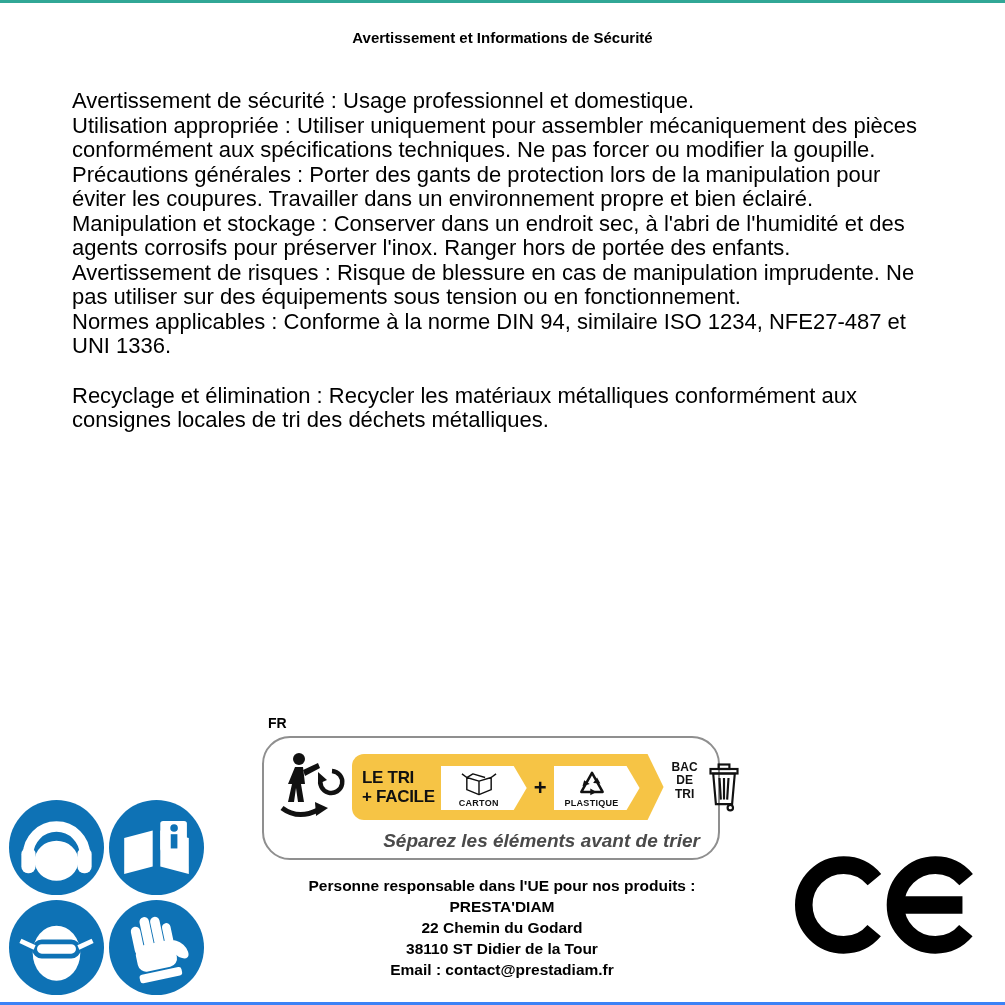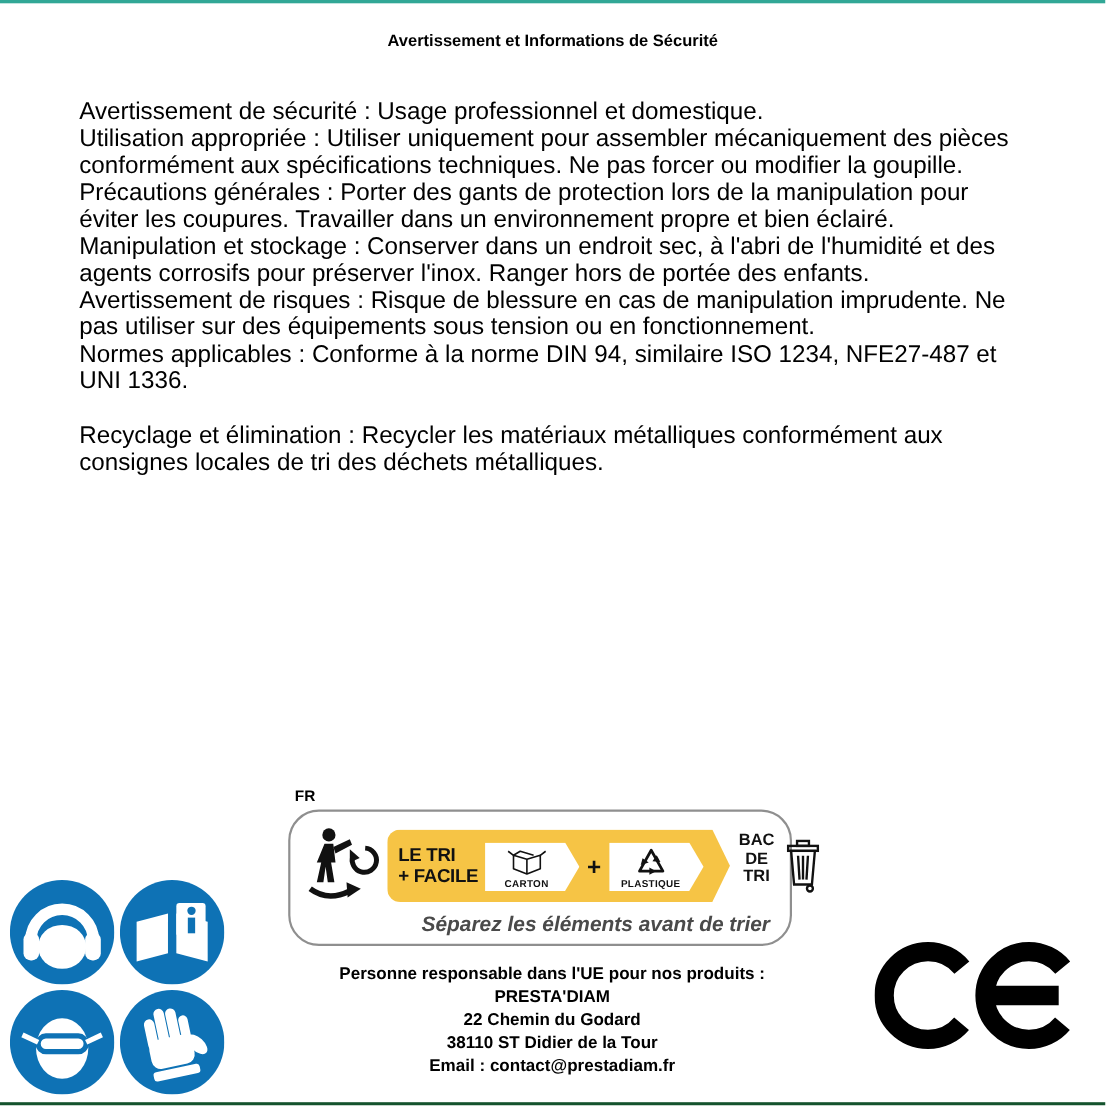--- a/index.html
+++ b/index.html
@@ -4,21 +4,21 @@
 <style>
   * { margin:0; padding:0; box-sizing:border-box; }
   html,body { background:#ffffff; }
   body { font-family:"Liberation Sans", sans-serif; color:#000; }
 
   .page {
     position:relative;
     width:1005px; height:1005px;
     background:#fff;
     border-top:3px solid #31a796;
-    border-bottom:3px solid #14532d;
+    border-bottom:3px solid #3b82f6;
     overflow:hidden;
   }
 
   .doc-title {
     position:absolute; top:26px; left:0; right:0;
     text-align:center; font-size:15px; font-weight:bold;
   }
 
   .body-text {
     position:absolute; top:86px; left:72px; right:68px;
@@ -55,21 +55,21 @@
   }
   .brand { font-weight:bold; font-size:17px; line-height:1.1; letter-spacing:-0.3px; color:#111; white-space:nowrap; }
   .pentagon {
     background:#fff; width:86px; height:44px;
     clip-path: polygon(0 0, calc(100% - 13px) 0, 100% 50%, calc(100% - 13px) 100%, 0 100%);
     display:flex; flex-direction:column; align-items:center; justify-content:center;
     padding-right:10px; gap:1px;
   }
   .pent-label { font-size:9px; font-weight:bold; letter-spacing:0.3px; color:#111; }
   .plus-sep { font-size:22px; font-weight:bold; color:#111; margin:0 1px; }
-  .bac-label { font-size:15px; font-weight:bold; line-height:1.1; text-align:center; color:#111; margin:0 4px 12px 4px; }
+  .bac-label { font-size:12px; font-weight:bold; line-height:1.1; text-align:center; color:#111; margin:0 4px 12px 4px; }
   .bin-svg { width:36px; height:50px; flex:0 0 auto; }
   .tri-tagline {
     text-align:right; font-style:italic; font-weight:bold;
     color:#4a4a4a; font-size:19px; padding:2px 8px 2px 0;
   }
 
   
   .responsible {
     position:absolute; left:182px; top:872px; width:640px;
     text-align:center; font-size:15.5px; font-weight:bold; line-height:21px;

